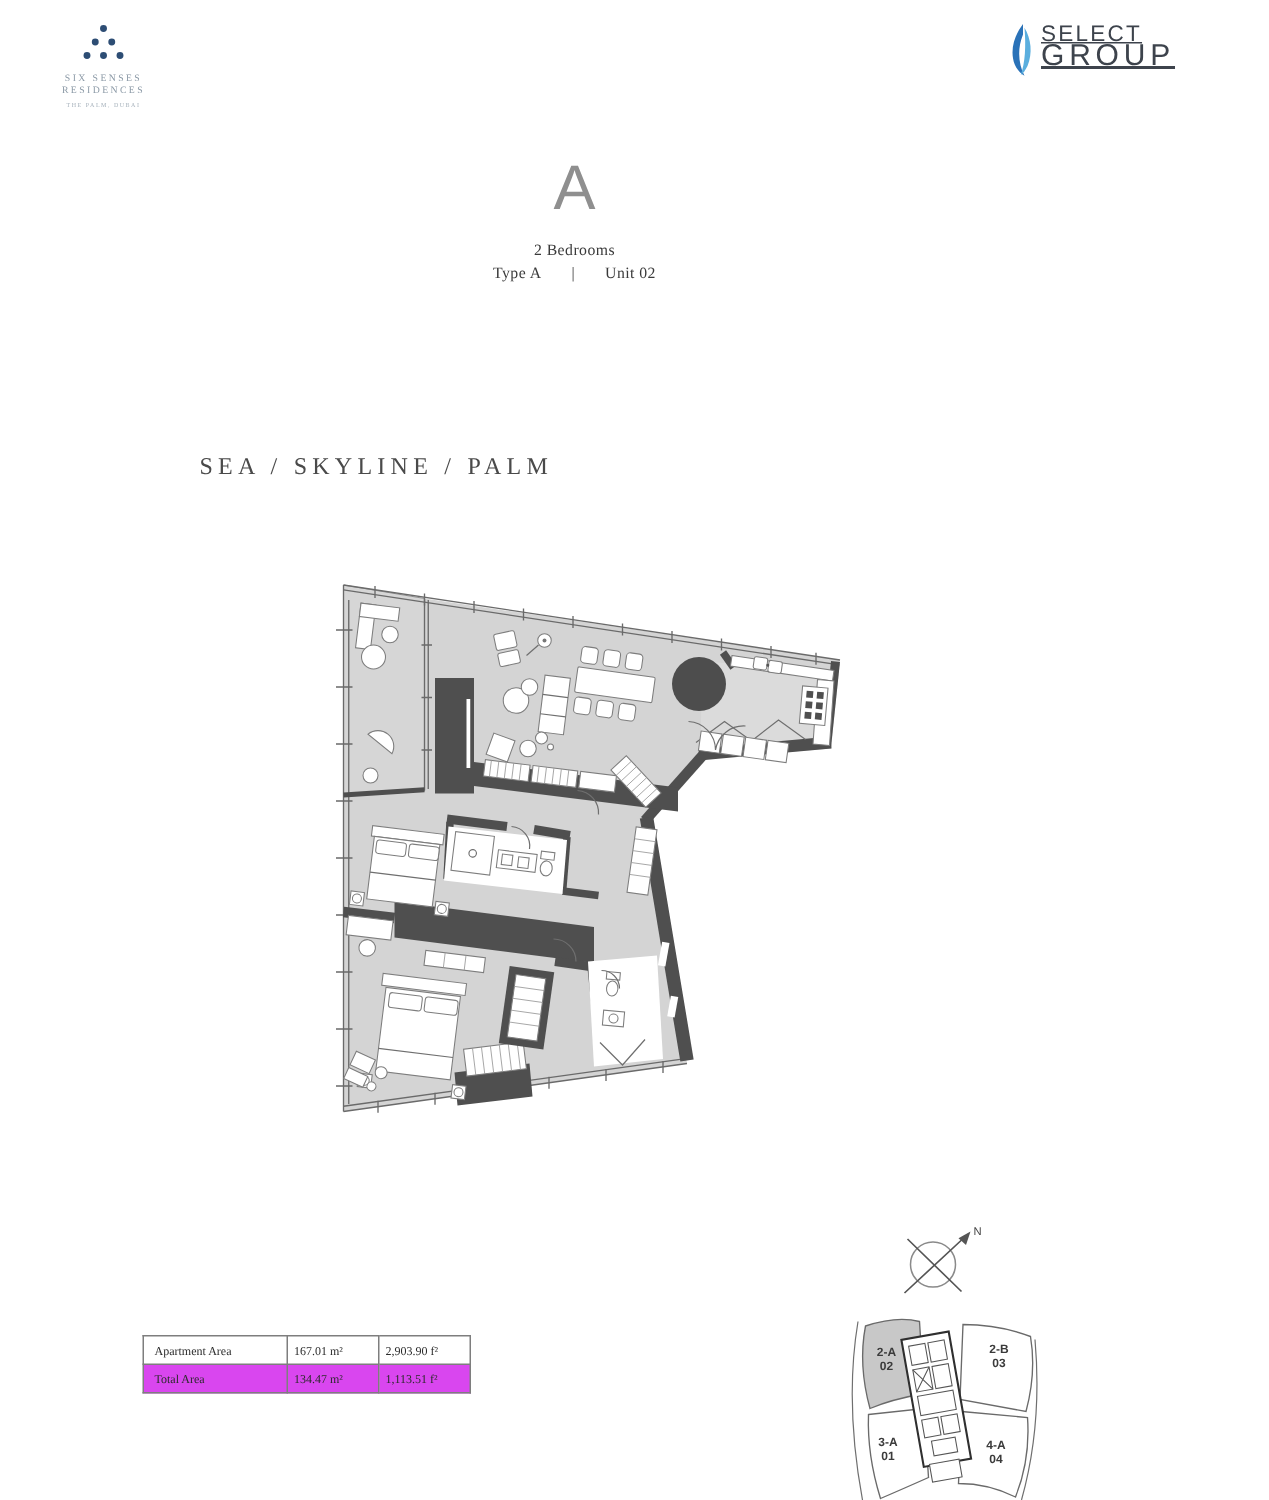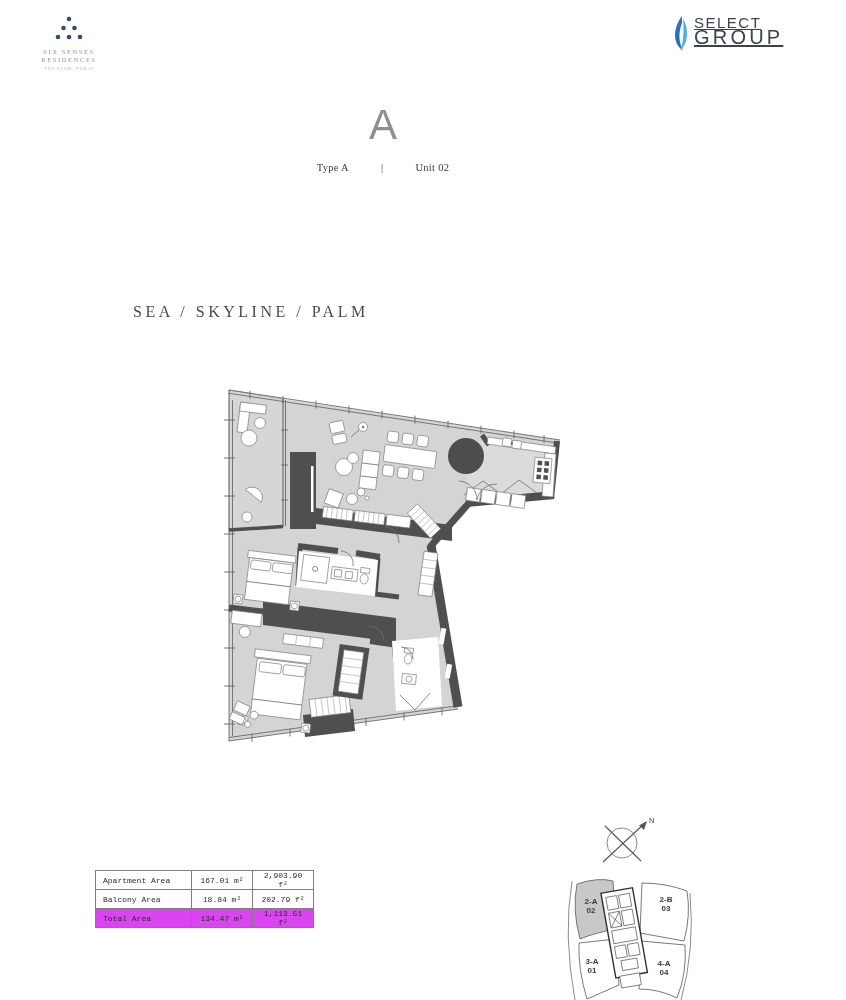--- a/index.html
+++ b/index.html
@@ -15,30 +15,30 @@
   
   .dev-logo{left:672px;top:15px;display:flex;align-items:flex-start;gap:3px;}
   .dev-text{font-family:"Liberation Sans",sans-serif;color:#3d434c;line-height:15px;text-decoration:underline;}
   .dev-text .l1{font-size:15px;letter-spacing:1.5px;font-weight:500;}
   .dev-text .l2{font-size:20px;letter-spacing:3.2px;font-weight:500;}
 
   
   .unit-header{left:133px;top:104px;width:500px;text-align:center;}
   .plan-letter{font-family:"Liberation Sans",sans-serif;font-size:42px;font-weight:400;color:#8f8f8f;line-height:42px;}
   .subtitle{margin-top:14px;font-size:10.5px;color:#3a3a3a;line-height:15px;letter-spacing:.3px;}
-  .subtitle .row2{display:inline-flex;gap:32px;align-items:center;}
+  .subtitle .row2{display:inline-flex;gap:20px;align-items:center;}
   .views-label{left:133px;top:303px;width:500px;text-align:left;
                font-size:16px;letter-spacing:3.5px;color:#4a4a4a;}
 
   
-  .area-table{left:95px;top:870px;border-collapse:collapse;font-family:Liberation Mono, monospace;
+  .area-table{left:95px;top:890px;border-collapse:collapse;font-family:Liberation Serif, serif;
               font-size:8px;color:#2b2b2b;}
   .area-table td{border:1px solid #7e7e7e;height:18px;padding:0 4px;background:#fff;}
   .area-table td.lbl{width:84px;text-align:left;padding-left:7px;}
-  .area-table td.val{width:52px;text-align:center;}
+  .area-table td.val{width:52px;text-align:left;}
   .area-table tr.total td{background:#d946ef;}
 
   
   svg text{font-family:"Liberation Sans",sans-serif;}
   .w{stroke:#4f4f4f;fill:none;}
   .furn{fill:#ffffff;stroke:#7d7d7d;stroke-width:.7;}
   .thin{stroke:#6f6f6f;stroke-width:.8;fill:none;}
   .gl{stroke:#6a6a6a;stroke-width:.9;fill:none;}
   .hatch{stroke:#9a9a9a;stroke-width:.55;fill:none;}
   .kp{stroke:#6a6a6a;stroke-width:.9;}
@@ -70,20 +70,21 @@
   </svg>
   <div class="dev-text">
     <div class="l1">SELECT</div>
     <div class="l2">GROUP</div>
   </div>
 </div>
 
 <div class="abs unit-header">
   <div class="plan-letter">A</div>
   <div class="subtitle">
+    <div>2 Bedrooms</div>
     <div class="row2">
       <span>Type A</span>
       <span>|</span>
       <span>Unit 02</span>
     </div>
   </div>
 </div>
 
 <div class="abs views-label">SEA / SKYLINE / PALM</div>
 
@@ -360,24 +361,19 @@
   </g>
 </svg>
 
 <table class="abs area-table">
   <tbody>
       <tr>
     <td class="lbl">Apartment Area</td>
     <td class="val">167.01 m²</td>
     <td class="val">2,903.90 f²</td>
   </tr>
-  <tr>
-    <td class="lbl">Balcony Area</td>
-    <td class="val">18.84 m²</td>
-    <td class="val">202.79 f²</td>
-  </tr>
   <tr class="total">
     <td class="lbl">Total Area</td>
     <td class="val">134.47 m²</td>
     <td class="val">1,113.51 f²</td>
   </tr>
 </tbody>
   </table>
 
 </body></html>

